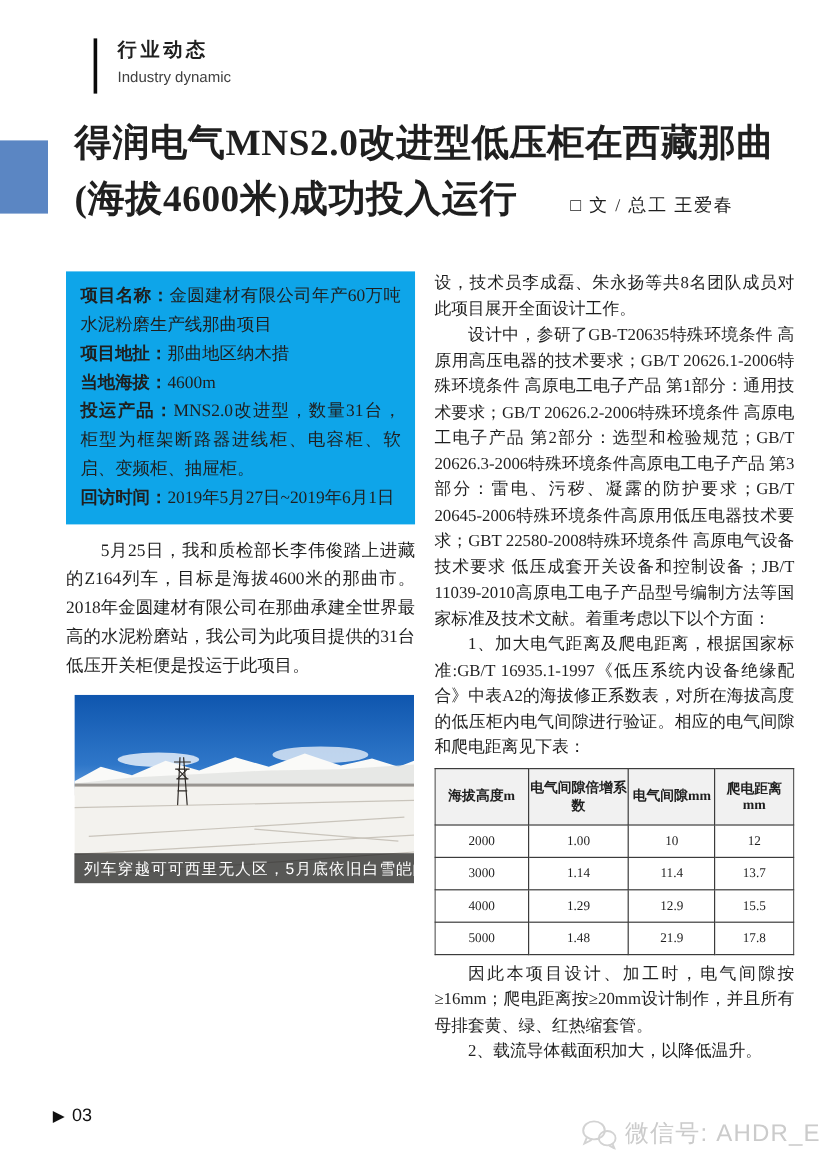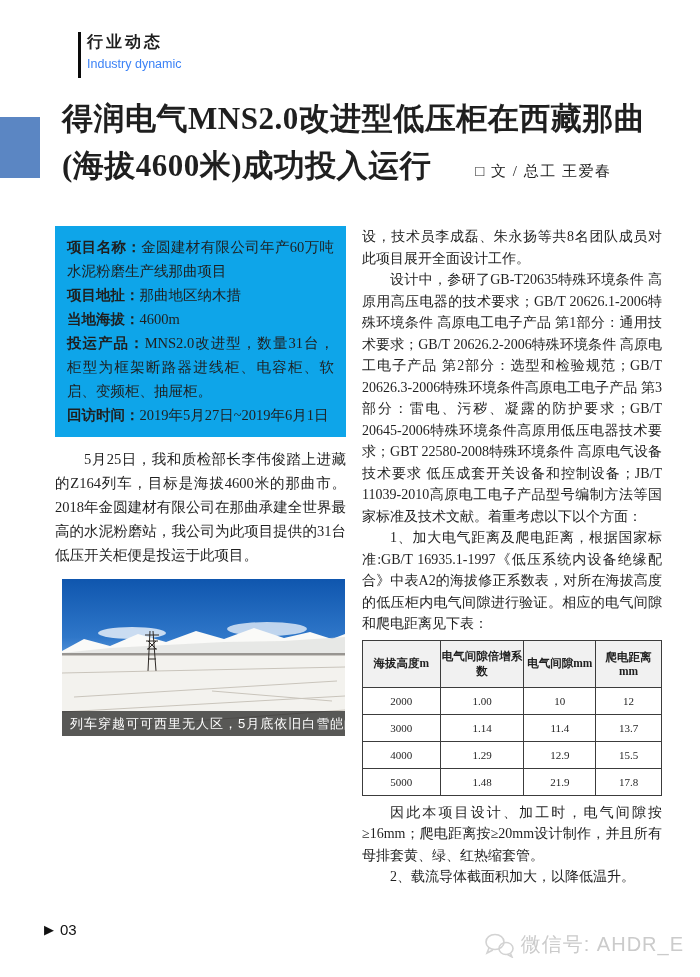--- a/index.html
+++ b/index.html
@@ -1,24 +1,24 @@
 <!DOCTYPE html>
 <html><head>
 <meta charset="utf-8">
 <style>
   html,body { margin:0; padding:0; }
   body {
     width:700px; height:977px; position:relative; background:#ffffff;
     font-family:"Liberation Serif", serif; color:#1f1f1f; overflow:hidden;
   }
   
-  .section-header { position:absolute; left:78px; top:32px; display:flex; gap:6px; }
+  .section-header { position:absolute; left:78px; top:32px; display:flex; gap:17px; }
   .vbar { width:3px; height:46px; background:#0a0a0a; }
   .sec-cn { font-size:16px; font-weight:bold; letter-spacing:3px; font-family:"Liberation Sans",sans-serif; }
-  .sec-en { font-size:12.5px; margin-top:4px; color:#3b82f6; font-family:"Liberation Sans",sans-serif; }
+  .sec-en { font-size:12.5px; margin-top:4px; color:#404040; font-family:"Liberation Sans",sans-serif; }
 
   
   .blue-square { position:absolute; left:0; top:117px; width:40px; height:61px; }
   .article-title { position:absolute; left:62px; top:96px; width:630px; margin:0;
     font-size:31px; line-height:1.5; font-weight:bold; letter-spacing:0.5px; }
   .byline { font-size:15px; font-weight:normal; letter-spacing:1.5px; margin-left:44px; }
 
   
   .col { position:absolute; top:226px; overflow:hidden; }
   .col.left  { left:55px;  width:291px; height:690px; }

